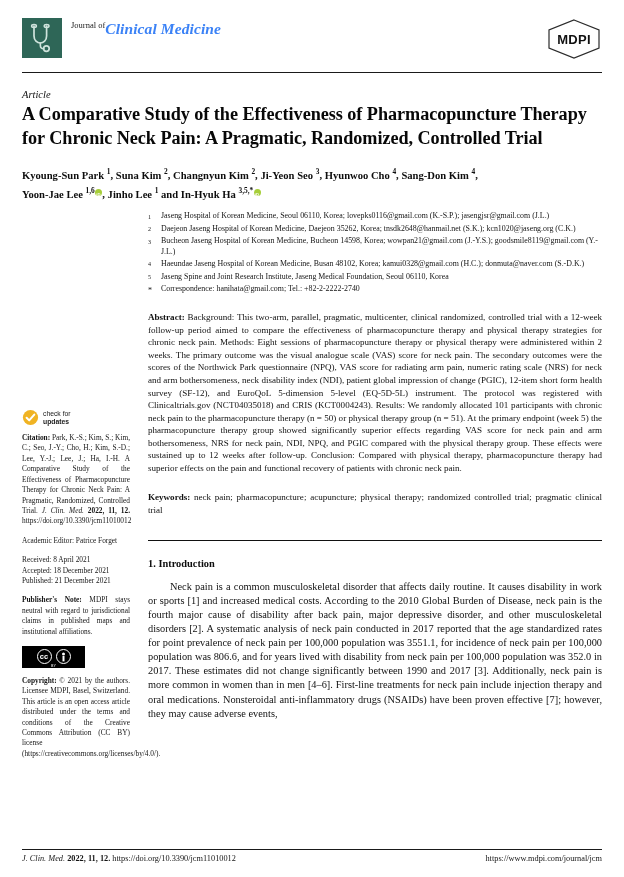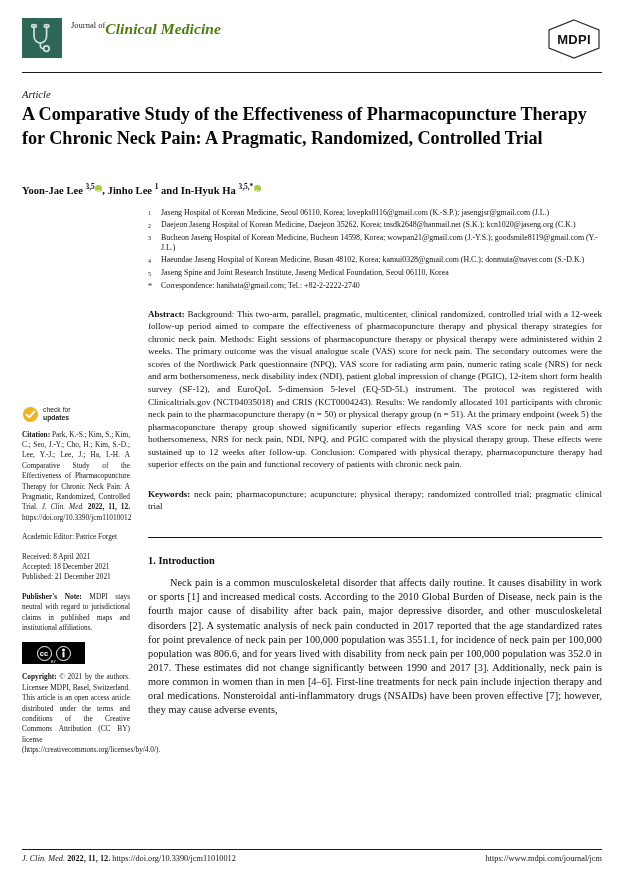--- a/index.html
+++ b/index.html
@@ -44,21 +44,21 @@
     font-size: 8.5px;
     line-height: 11px;
     color: #1b1b1b;
     font-family: "Liberation Serif", serif;
   }
   .journal-name {
     font-size: 15.5px;
     line-height: 18px;
     font-style: italic;
     font-weight: bold;
-    color: #4d7c0f;
+    color: #3b82f6;
     letter-spacing: .1px;
     font-family: "Liberation Serif", serif;
   }
   .mdpi-logo {
     width: 56px; height: 42px;
     position: relative;
     display: flex; align-items: center; justify-content: center;
   }
   .mdpi-logo svg { position: absolute; top: 0; left: 0; }
   .mdpi-word {
@@ -309,22 +309,22 @@
       <span class="mdpi-word">MDPI</span>
     </div>
   </div>
 
   <hr class="rule">
 
   <div class="kicker">Article</div>
   <h1 class="title">A Comparative Study of the Effectiveness of Pharmacopuncture Therapy for Chronic Neck Pain: A Pragmatic, Randomized, Controlled Trial</h1>
 
   <div class="authors">
-    <br>
-    <span>Yoon-Jae Lee <sup>3,5</sup><span class="orcid"></span>, Jinho Lee <sup>1</sup> and In-Hyuk Ha <sup>3,5,*</sup><span class="orcid"></span></span>
+    <span>Kyoung-Sun Park <sup>1</sup>, Suna Kim <sup>2</sup>, Changnyun Kim <sup>2</sup>, Ji-Yeon Seo <sup>3</sup>, Hyunwoo Cho <sup>4</sup>, Sang-Don Kim <sup>4</sup>,</span><br>
+    <span>Yoon-Jae Lee <sup>1,6</sup><span class="orcid"></span>, Jinho Lee <sup>1</sup> and In-Hyuk Ha <sup>3,5,*</sup><span class="orcid"></span></span>
   </div>
 
   <div class="columns">
 
     <div class="sidebar">
       <div style="height:196px"></div>
 
       <div class="check-updates">
         <span class="check-circle">
           <svg width="17" height="17" viewBox="0 0 17 17">

